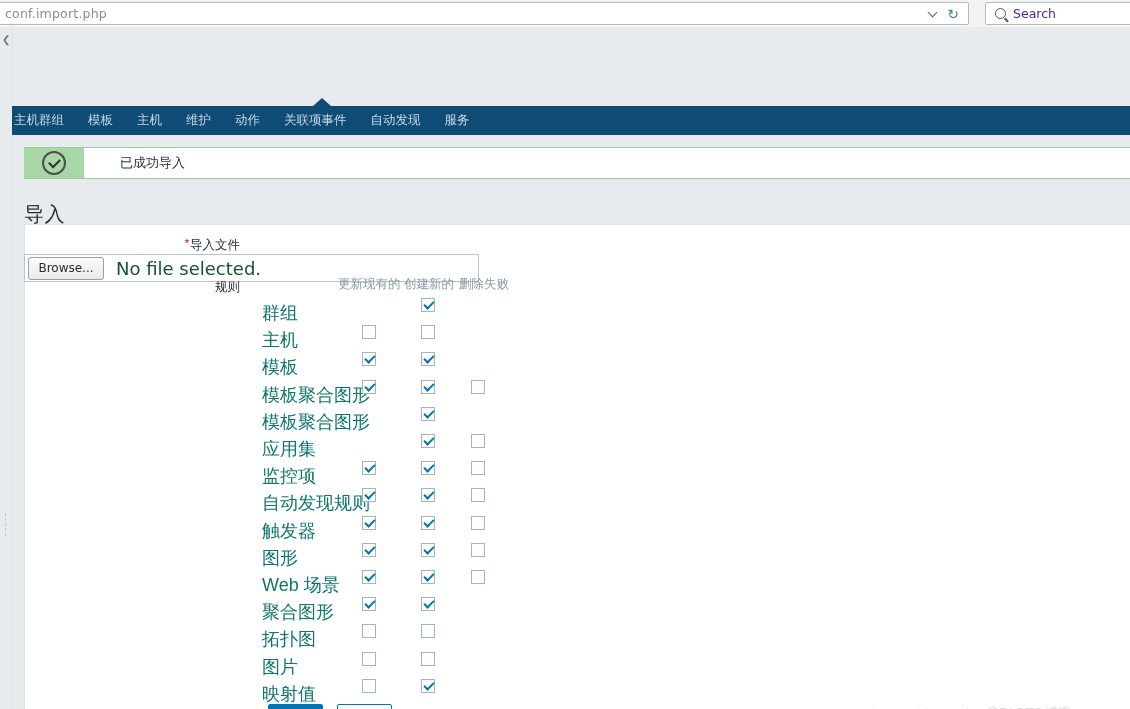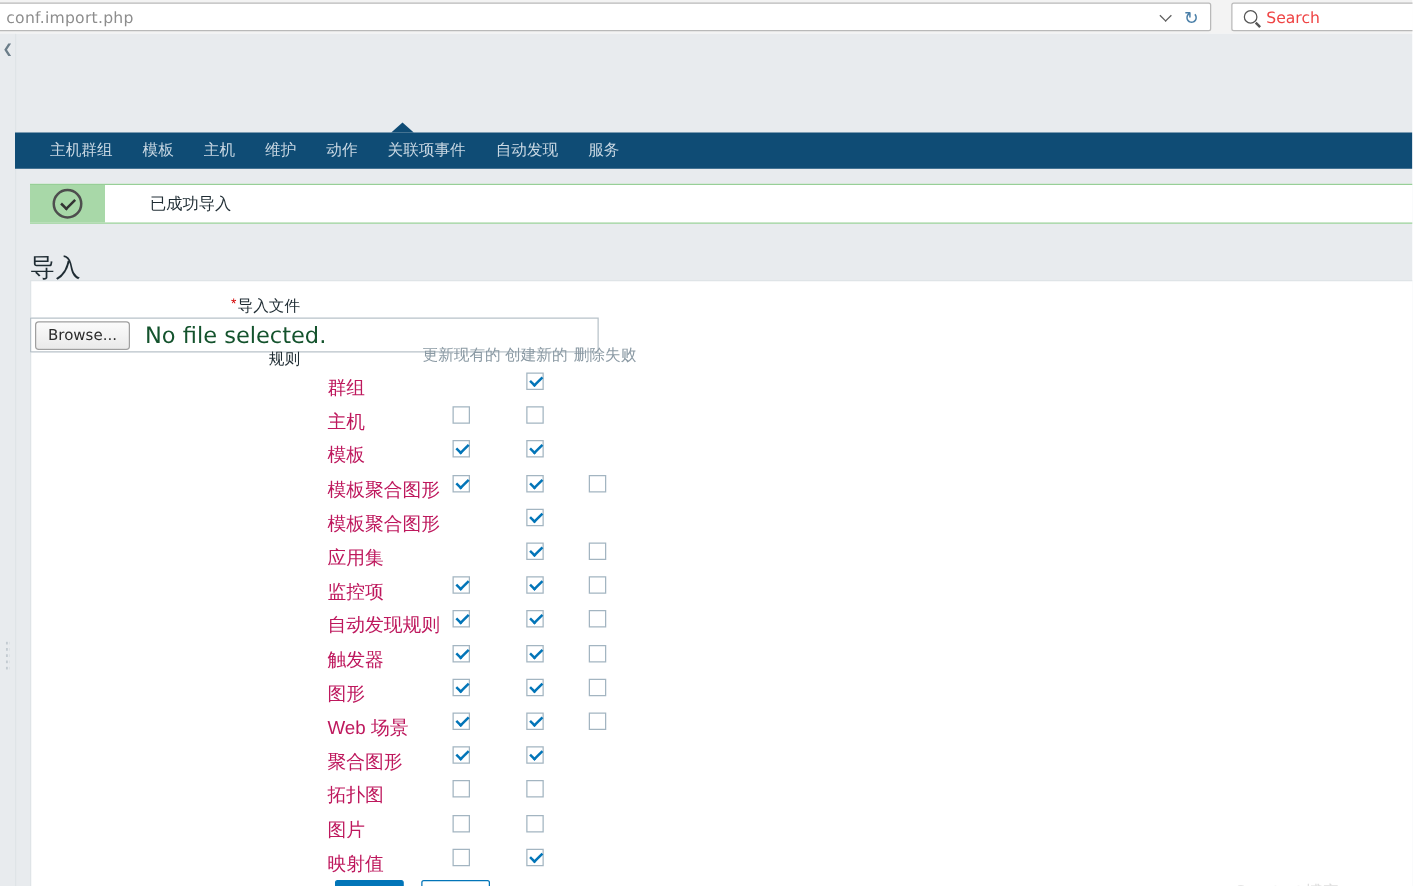--- a/index.html
+++ b/index.html
@@ -48,21 +48,21 @@
     box-sizing:border-box;display:flex;align-items:center;gap:7px;padding-left:9px;
   }
   .mag{
     width:9px;height:9px;border:1.6px solid #555;border-radius:50%;
     position:relative;flex:none;
   }
   .mag::after{
     content:"";position:absolute;right:-4px;bottom:-3px;width:5px;height:1.6px;
     background:#555;transform:rotate(45deg);
   }
-  .search-ph{font-size:12.5px;color:#ef4444;font-family:"DejaVu Sans",sans-serif;}
+  .search-ph{font-size:12.5px;color:#4c1d95;font-family:"DejaVu Sans",sans-serif;}
 
   
   .page{
     position:absolute;left:0;top:27px;width:1130px;height:682px;
     background:#e8ebee;
     overflow:hidden;
   }
 
   
   .gutter{
@@ -112,21 +112,21 @@
     display:flex;align-items:center;
   }
   .subnav::before{
     content:"";position:absolute;left:301px;top:-8px;
     border-left:9px solid transparent;border-right:9px solid transparent;
     border-bottom:8px solid #0f4c75;
   }
   .subnav-item{
     font-size:12.5px;color:#c9d8e3;padding:0 12px;white-space:nowrap;cursor:pointer;
   }
-  .subnav-item:first-child{padding-left:28px;}
+  .subnav-item:first-child{padding-left:2px;}
 
   
   .msg{
     position:absolute;left:24px;top:120px;width:1120px;height:32px;
     background:#ffffff;
     border:1px solid #97cf97;
     border-left:none;
     box-sizing:border-box;
     display:flex;align-items:center;
   }
@@ -194,21 +194,21 @@
   }
   .rh{position:absolute;white-space:nowrap;}
   .rh-update{left:338px;}
   .rh-create{left:404px;}
   .rh-delete{left:459px;}
 
   .rule-row{
     position:absolute;left:0;height:27px;width:560px;
   }
   .rule-name{
-    position:absolute;left:262px;top:3px;font-size:15px;color:#be185d;white-space:nowrap;
+    position:absolute;left:262px;top:3px;font-size:18px;color:#0f766e;white-space:nowrap;
   }
   .cb{
     position:absolute;top:0px;width:14px;height:14px;
     border:1px solid #a3b5c1;background:#ffffff;box-sizing:border-box;
     cursor:pointer;
   }
   .cb.col1{left:362px;}
   .cb.col2{left:421px;}
   .cb.col3{left:471px;}
   .cb.on::after{

